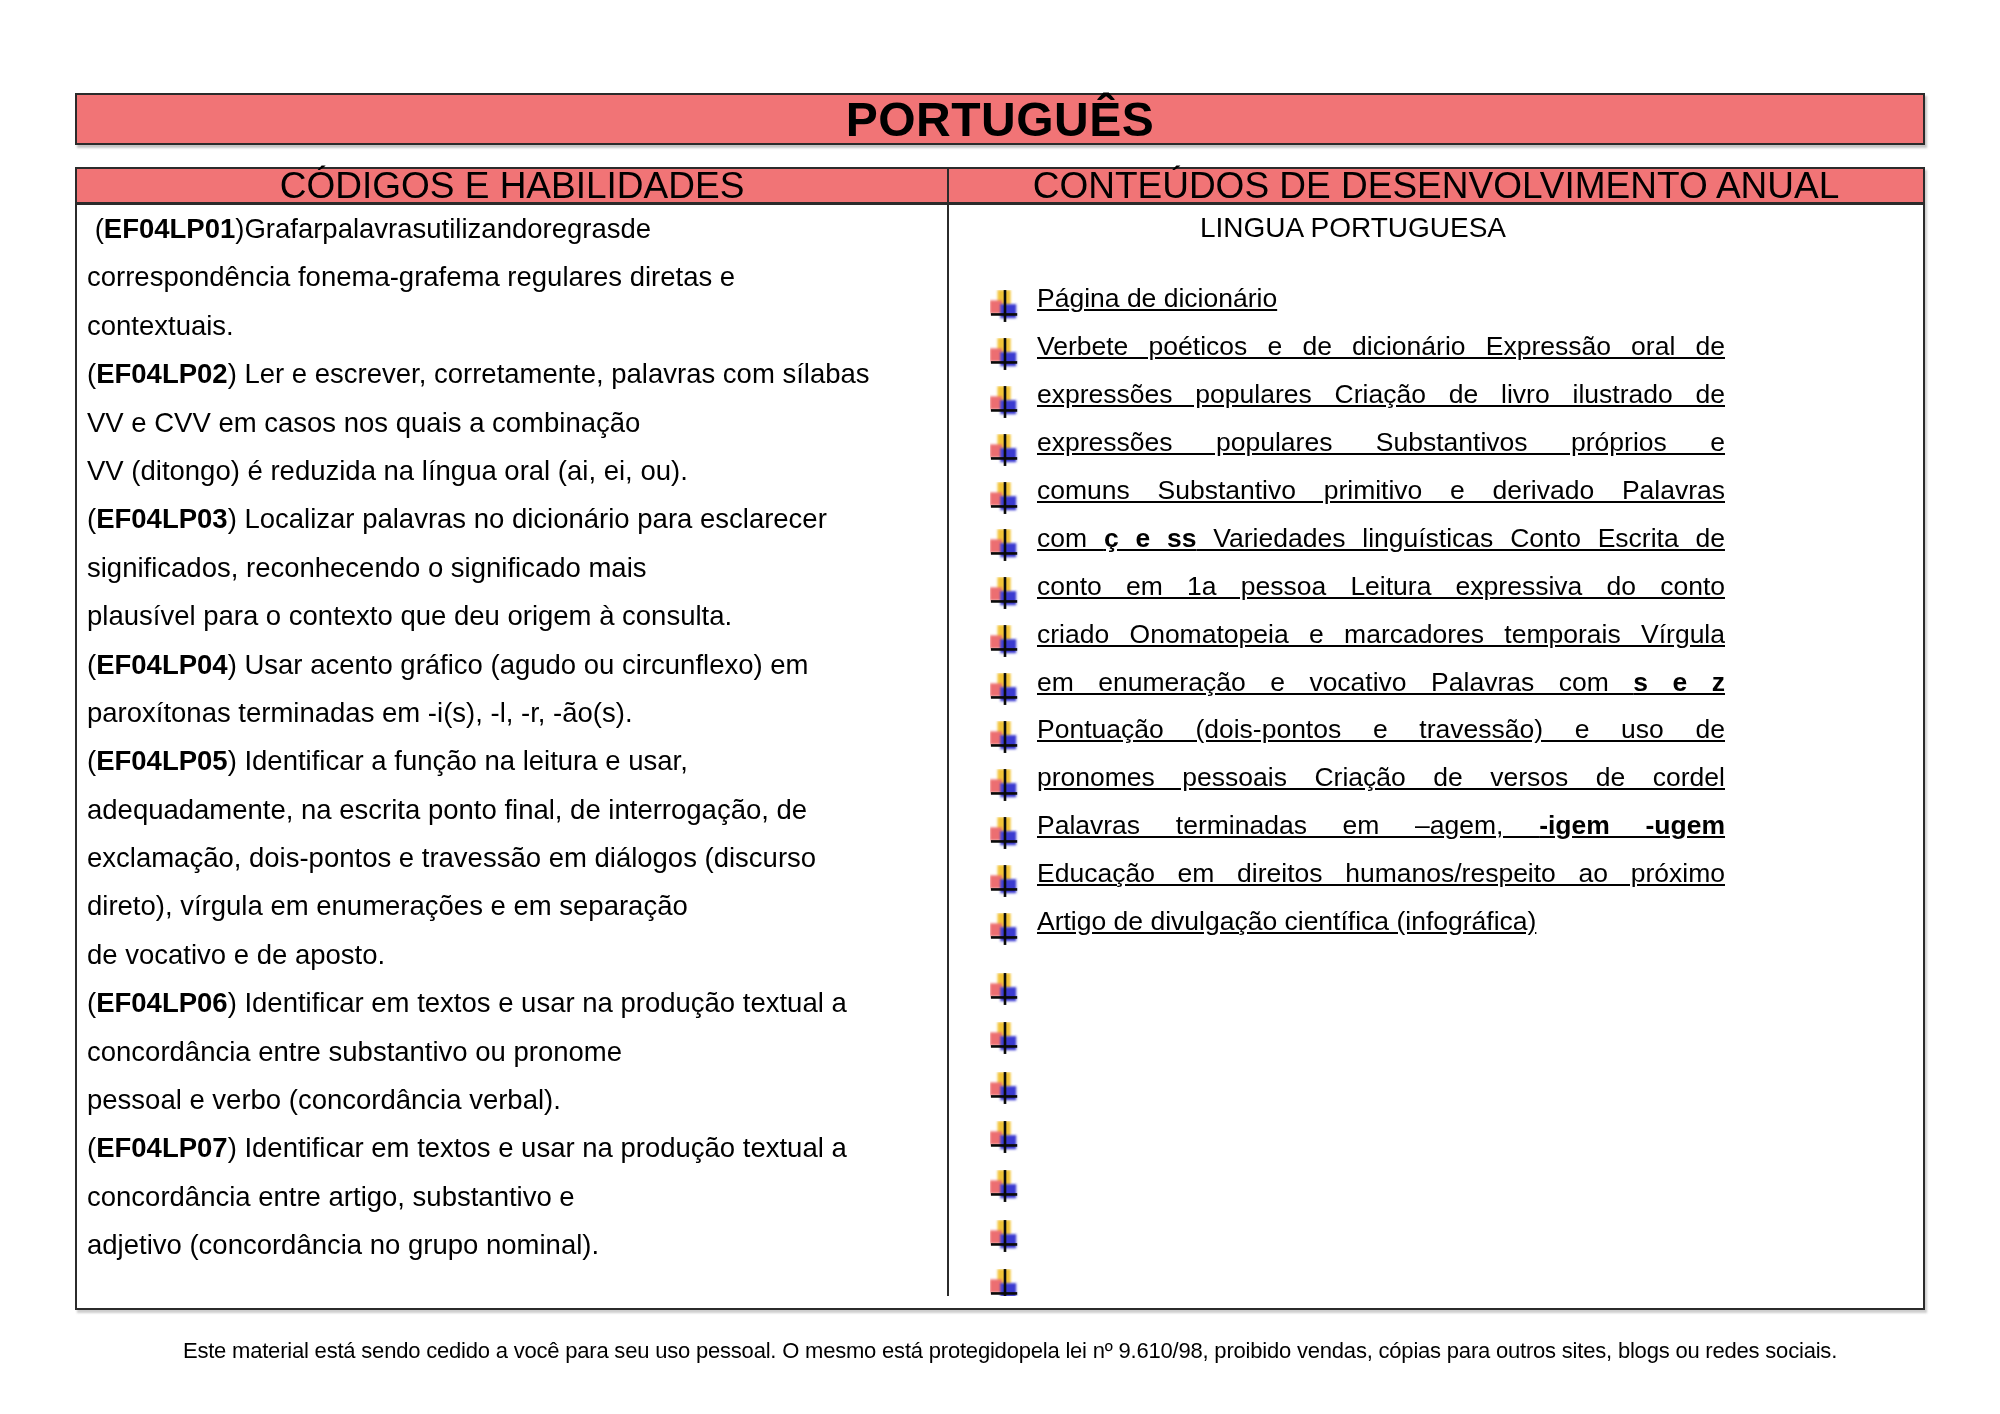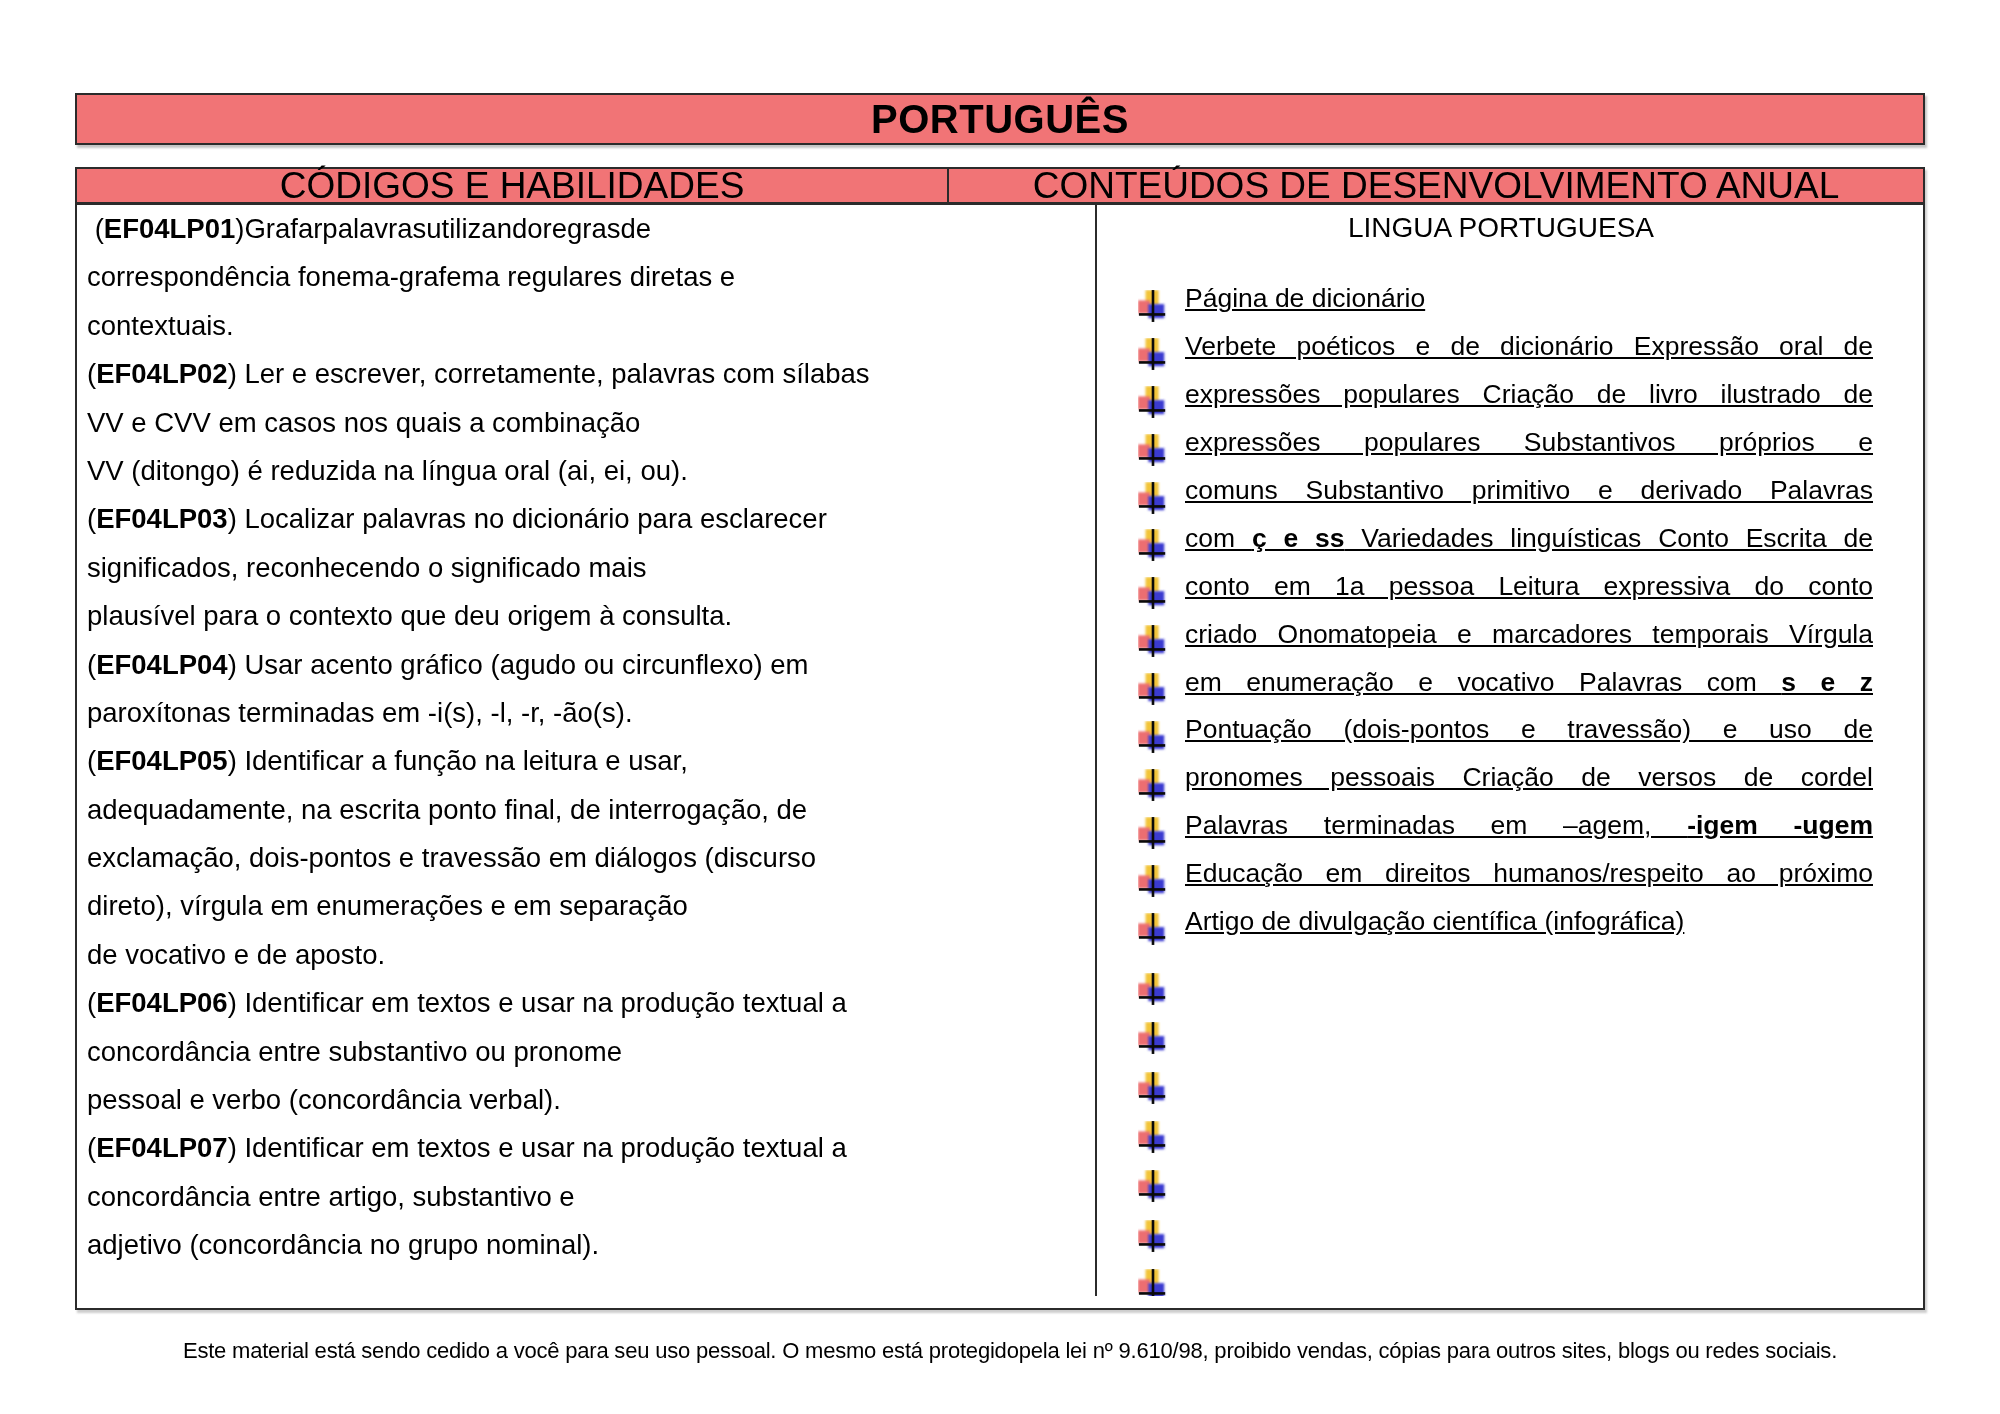--- a/index.html
+++ b/index.html
@@ -8,37 +8,37 @@
     font-family:"Liberation Sans","DejaVu Sans",sans-serif;color:#000;
     overflow:hidden;
   }
   .title-bar{
     position:absolute;left:75px;top:93px;width:1850px;height:52px;
     box-sizing:border-box;border:2px solid var(--border);
     background:var(--band-bg);
     display:flex;align-items:center;justify-content:center;
     box-shadow:2px 3px 2px rgba(90,90,90,.35);
   }
-  .title-bar .t{font-size:40px;font-weight:bold;letter-spacing:.5px;}
+  .title-bar .t{font-size:48px;font-weight:bold;letter-spacing:.5px;}
   .table-wrap{
     position:absolute;left:75px;top:167px;width:1850px;height:1143px;
     box-sizing:border-box;border:2px solid var(--border);
     box-shadow:2px 3px 2px rgba(90,90,90,.3);
     background:#fff;
   }
   .header-row{
     display:flex;height:36px;background:var(--band-bg);
     border-bottom:3px solid var(--border);box-sizing:border-box;
   }
   .hcell{display:flex;align-items:center;justify-content:center;font-size:37px;}
   .hcell.left{width:872px;border-right:2px solid var(--border);box-sizing:border-box;}
   .hcell.right{flex:1;}
   .body-row{display:flex;height:calc(100% - 48px);}
   .cell-left{
-    width:1020px;box-sizing:border-box;border-right:2px solid var(--border);
+    width:872px;box-sizing:border-box;border-right:2px solid var(--border);
     padding:0 4px 13px 10px;overflow:hidden;
   }
   .cell-right{flex:1;overflow:hidden;}
   .tline{
     height:48.4px;line-height:48.4px;font-size:27.5px;white-space:pre;
   }
   .b{font-weight:bold;}
   .rheading{
     height:46px;line-height:46px;width:688px;margin-left:60px;
     text-align:center;font-weight:normal;font-size:28px;

